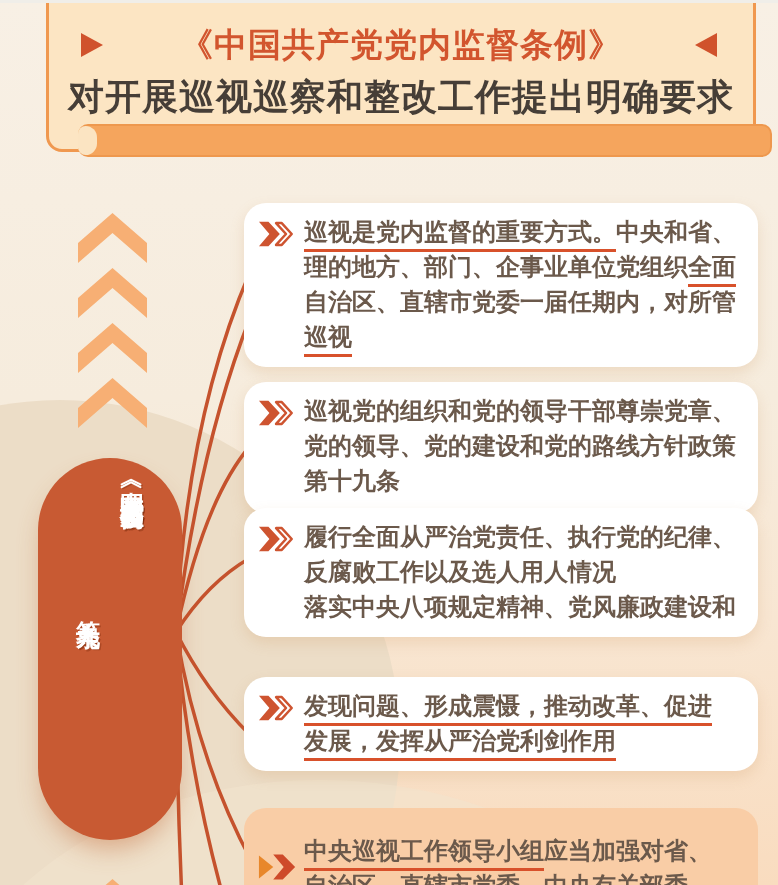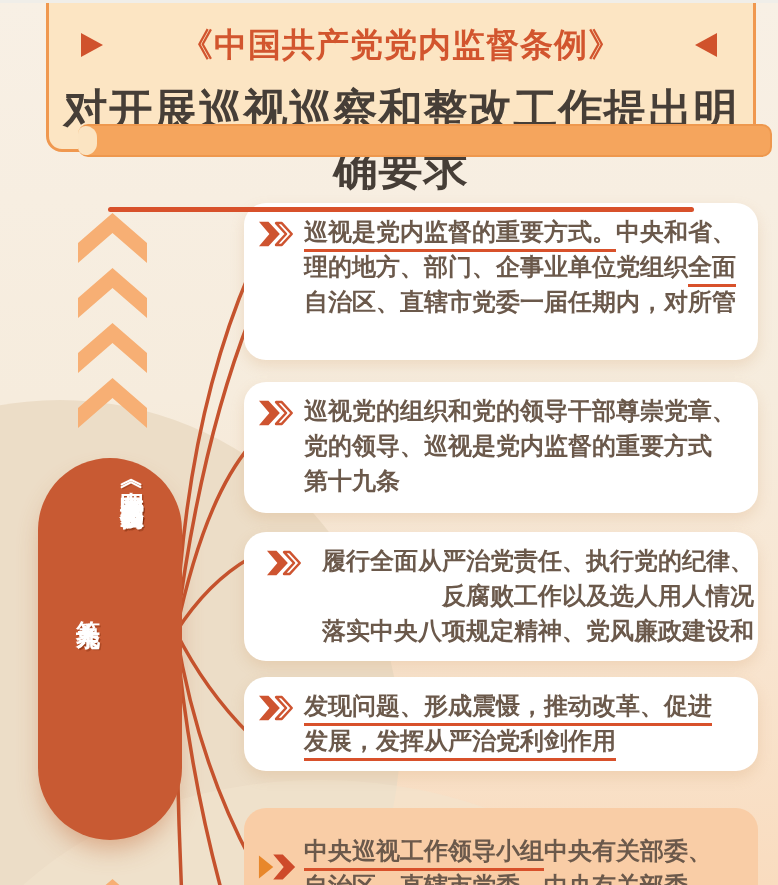--- a/index.html
+++ b/index.html
@@ -13,21 +13,21 @@
   .bg-circle1{position:absolute;left:-280px;top:400px;width:680px;height:680px;border-radius:50%;
     background:#ECDDC7;z-index:0;}
   .bg-circle2{position:absolute;left:-60px;top:780px;width:760px;height:560px;border-radius:50%;
     background:#F2E3CD;opacity:.55;z-index:0;}
   
   .banner-sheet{position:absolute;left:46px;top:-14px;width:710px;height:166px;box-sizing:border-box;
     background:#FCE5C3;border:3px solid #F0984F;border-radius:16px;z-index:5;}
   .banner-inner{position:relative;width:100%;height:100%;}
   .title1{margin:0;padding-top:34px;text-align:center;font-size:33px;font-weight:700;
     color:#D2552E;letter-spacing:1px;}
-  .title2{margin:8px;padding-top:5px;text-align:center;font-size:44px;font-weight:700;
+  .title2{margin:0;padding-top:5px;text-align:center;font-size:36px;font-weight:700;
     color:#463E37;letter-spacing:1px;}
   .title-underline{margin:8px auto 0 auto;width:586px;height:5px;background:#D8512B;border-radius:3px;}
   .tri{position:absolute;width:22px;height:24px;background:#D0522C;top:44px;}
   .tri-right-point{left:32px;clip-path:polygon(0 0,100% 50%,0 100%);}
   .tri-left-point{right:36px;clip-path:polygon(100% 0,0 50%,100% 100%);}
   .scroll-bar{position:absolute;left:78px;top:124px;width:694px;height:33px;background:#F5A55D;
     border:2px solid #EE984E;box-sizing:border-box;border-radius:10px;z-index:6;}
   .scroll-curl{position:absolute;left:78px;top:126px;width:19px;height:29px;background:#FBE4C2;
     border-radius:8px 12px 12px 8px;z-index:7;}
   
@@ -40,27 +40,27 @@
     border-radius:72px;z-index:3;display:flex;justify-content:center;
     box-shadow:0 14px 26px -6px rgba(190,95,45,.45);}
   .pill-text{writing-mode:vertical-rl;padding-top:13px;color:#FFFFFF;font-weight:700;}
   .pill-law{display:block;font-size:24px;letter-spacing:1.5px;margin-left:12px;
     text-shadow:1.5px 1.5px 0 rgba(120,40,10,.35);}
   .pill-article{display:block;font-size:24px;letter-spacing:2px;margin-top:130px;
     text-shadow:1.5px 1.5px 0 rgba(120,40,10,.35);}
   
   #items{position:absolute;left:0;top:0;width:778px;height:885px;z-index:4;pointer-events:none;}
   .item{position:absolute;left:244px;width:514px;box-sizing:border-box;border-radius:22px;
-    display:flex;align-items:flex-start;padding:12px 4px 12px 14px;
+    display:flex;align-items:flex-start;padding:12px 14px 12px 14px;
     box-shadow:0 6px 14px rgba(205,150,95,.22);}
   .item.white{background:#FFFFFF;}
   .item.peach{background:#F9CDA6;box-shadow:none;}
   .item:nth-of-type(1){top:203px;min-height:157px;}
   .item:nth-of-type(2){top:382px;min-height:131px;justify-content:space-between;}
-  .item:nth-of-type(3){top:532px;min-height:125px;text-align:right;}
+  .item:nth-of-type(3){top:508px;min-height:125px;}
   .item:nth-of-type(4){top:677px;min-height:92px;}
   .item:nth-of-type(5){top:808px;min-height:122px;align-items:center;}
   .icon{width:46px;flex:0 0 46px;margin-top:5px;}
   .item:nth-of-type(5) .icon{margin-top:0;}
   .txt{flex:1;font-size:24px;line-height:35px;font-weight:700;color:#6B594B;letter-spacing:0;}
   .line{white-space:nowrap;}
   .u{border-bottom:3.5px solid #D8512B;padding-bottom:3px;}
   
   .chevron.tip{top:879px;}
 </style>
@@ -112,30 +112,31 @@
 <div id="items">
     <div class="item white">
       <div class="icon"><svg width="38" height="28" viewBox="0 0 40 28">
           <path d="M1,1 L11,1 L23,14 L11,27 L1,27 L12,14 Z" fill="#CE5430"></path>
           <path d="M19,2.5 L25,2.5 L35.5,14 L25,25.5 L19,25.5 L29.5,14 Z" fill="none" stroke="#CE5430" stroke-width="2.6" stroke-linejoin="round"></path>
         </svg></div>
       <div class="txt">
         <div class="line"><span class="u">巡视是党内监督的重要方式。</span><span>中央和省、</span></div>
         <div class="line"><span>理的地方、部门、企事业单位党组织</span><span class="u">全面</span></div>
         <div class="line"><span>自治区、直辖市党委一届任期内，对所管</span></div>
+        <div class="line"><span class="u">巡视</span></div>
       </div>
     </div>
     <div class="item white">
       <div class="icon"><svg width="38" height="28" viewBox="0 0 40 28">
           <path d="M1,1 L11,1 L23,14 L11,27 L1,27 L12,14 Z" fill="#CE5430"></path>
           <path d="M19,2.5 L25,2.5 L35.5,14 L25,25.5 L19,25.5 L29.5,14 Z" fill="none" stroke="#CE5430" stroke-width="2.6" stroke-linejoin="round"></path>
         </svg></div>
       <div class="txt">
         <div class="line"><span>巡视党的组织和党的领导干部尊崇党章、</span></div>
-        <div class="line"><span>党的领导、巡视是党内监督的重要方式</span></div>
+        <div class="line"><span>党的领导、党的建设和党的路线方针政策</span></div>
         <div class="line"><span>第十九条</span></div>
       </div>
     </div>
     <div class="item white">
       <div class="icon"><svg width="38" height="28" viewBox="0 0 40 28">
           <path d="M1,1 L11,1 L23,14 L11,27 L1,27 L12,14 Z" fill="#CE5430"></path>
           <path d="M19,2.5 L25,2.5 L35.5,14 L25,25.5 L19,25.5 L29.5,14 Z" fill="none" stroke="#CE5430" stroke-width="2.6" stroke-linejoin="round"></path>
         </svg></div>
       <div class="txt">
         <div class="line"><span>履行全面从严治党责任、执行党的纪律、</span></div>
@@ -152,17 +153,17 @@
         <div class="line"><span class="u">发现问题、形成震慑，推动改革、促进</span></div>
         <div class="line"><span class="u">发展，发挥从严治党利剑作用</span></div>
       </div>
     </div>
     <div class="item peach">
       <div class="icon"><svg width="40" height="30" viewBox="0 0 42 30">
           <path d="M1,3 L16,15 L1,27 Z" fill="#E8872B"></path>
           <path d="M16,2 L26,2 L39,15 L26,28 L16,28 L27,15 Z" fill="#CE4A2A"></path>
         </svg></div>
       <div class="txt">
-        <div class="line"><span class="u">中央巡视工作领导小组</span><span>中央有关部委、</span></div>
+        <div class="line"><span class="u">中央巡视工作领导小组</span><span>应当加强对省、</span></div>
         <div class="line"><span>自治区、直辖市党委，中央有关部委，</span></div>
       </div>
     </div>
   </div>
 
 </body></html>

